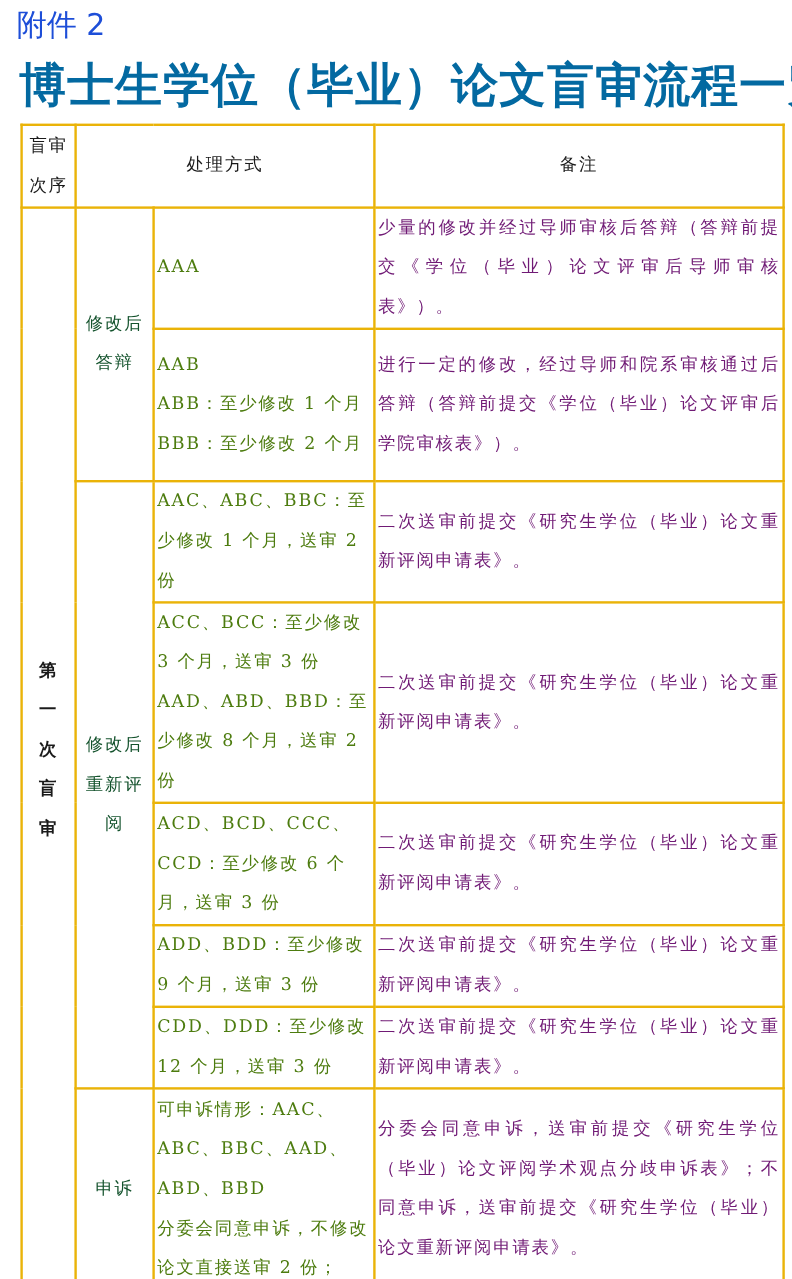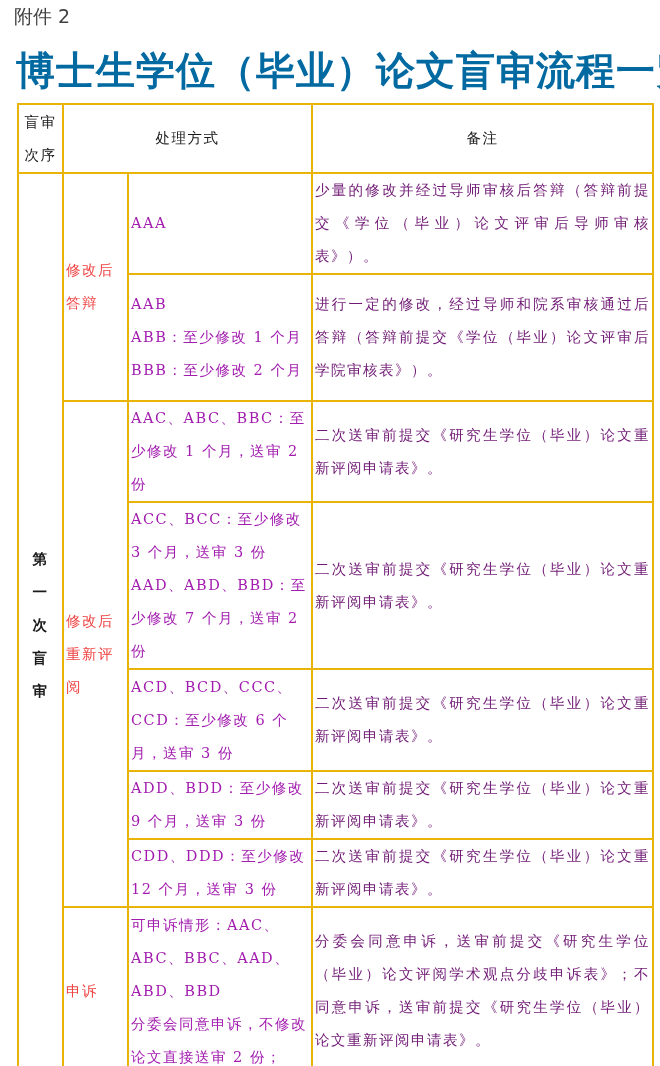--- a/index.html
+++ b/index.html
@@ -3,21 +3,21 @@
   <meta charset="utf-8">
   <style>
     html, body { margin: 0; padding: 0; background: #ffffff; }
     body {
       width: 660px; height: 1066px; position: relative; overflow: hidden;
       font-family: "DejaVu Serif", "Liberation Serif", serif; color: #1a1a1a;
     }
     .attachment {
       position: absolute; left: 14px; top: 4px;
       font-family: "DejaVu Sans", "Liberation Sans", sans-serif;
-      font-size: 19px; color: #404040;
+      font-size: 25px; color: #1d4ed8;
     }
     .title {
       position: absolute; left: 16px; top: 44px; width: 640px;
       font-family: "DejaVu Serif", "Liberation Serif", serif;
       font-size: 39px; font-weight: bold; letter-spacing: 1px; color: #0369a1;
       white-space: nowrap;
     }
     table.flow {
       position: absolute; left: 17px; top: 103px;
       width: 635px; height: 945px;
@@ -28,22 +28,22 @@
       border: 2px solid #eab308; padding: 0 2px; vertical-align: middle;
       font-size: 14.5px; line-height: 33px; letter-spacing: 1.5px;
     }
     table.flow tr.thick-top td { border-top: 2px solid #222; }
     .hdr { text-align: center; font-size: 14px; margin-left: 25px; }
     .hdr-small { font-size: 13px; line-height: 33px; letter-spacing: 3px; text-align: center; padding: 0 4px; }
     .round {
       text-align: center; font-weight: bold; font-size: 15px; line-height: 43px;
     }
     .round span { display: block; }
-    .group { text-align: left; color: #ef4444; font-size: 14px; letter-spacing: 3px; }
-    .grade { text-align: left; color: #a21caf; }
+    .group { text-align: center; color: #14532d; font-size: 14px; letter-spacing: 3px; }
+    .grade { text-align: left; color: #4d7c0f; }
     .note { text-align: justify; color: #701a75; letter-spacing: 2.2px; }
     .grade span, .note span { display: block; }
   </style>
 </head>
 <body>
 
 <div class="attachment">附件 2</div>
 <div class="title">博士生学位（毕业）论文盲审流程一览表</div>
 
 <table class="flow">
@@ -85,21 +85,21 @@
   </tr>
 
   <tr class="thick-top" style="height:101px">
     <td class="group" rowspan="5">修改后重新评阅</td>
     <td class="grade">AAC、ABC、BBC：至少修改 1 个月，送审 2 份</td>
     <td class="note">二次送审前提交《研究生学位（毕业）论文重新评阅申请表》。</td>
   </tr>
   <tr style="height:167px">
     <td class="grade">
       <span>ACC、BCC：至少修改 3 个月，送审 3 份</span>
-      <span>AAD、ABD、BBD：至少修改 7 个月，送审 2 份</span>
+      <span>AAD、ABD、BBD：至少修改 8 个月，送审 2 份</span>
     </td>
     <td class="note">二次送审前提交《研究生学位（毕业）论文重新评阅申请表》。</td>
   </tr>
   <tr style="height:102px">
     <td class="grade">ACD、BCD、CCC、CCD：至少修改 6 个月，送审 3 份</td>
     <td class="note">二次送审前提交《研究生学位（毕业）论文重新评阅申请表》。</td>
   </tr>
   <tr style="height:68px">
     <td class="grade">ADD、BDD：至少修改 9 个月，送审 3 份</td>
     <td class="note">二次送审前提交《研究生学位（毕业）论文重新评阅申请表》。</td>

